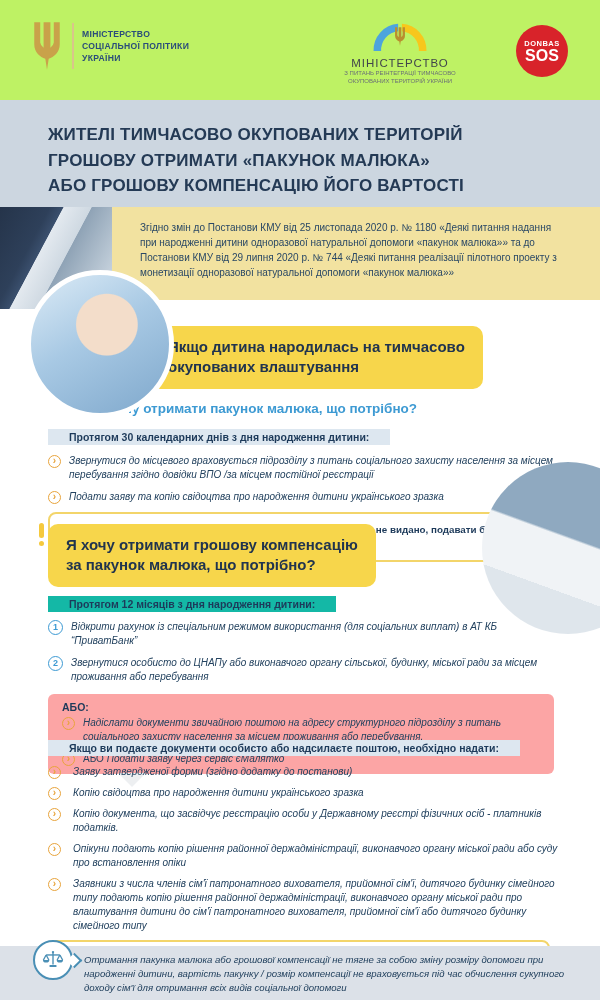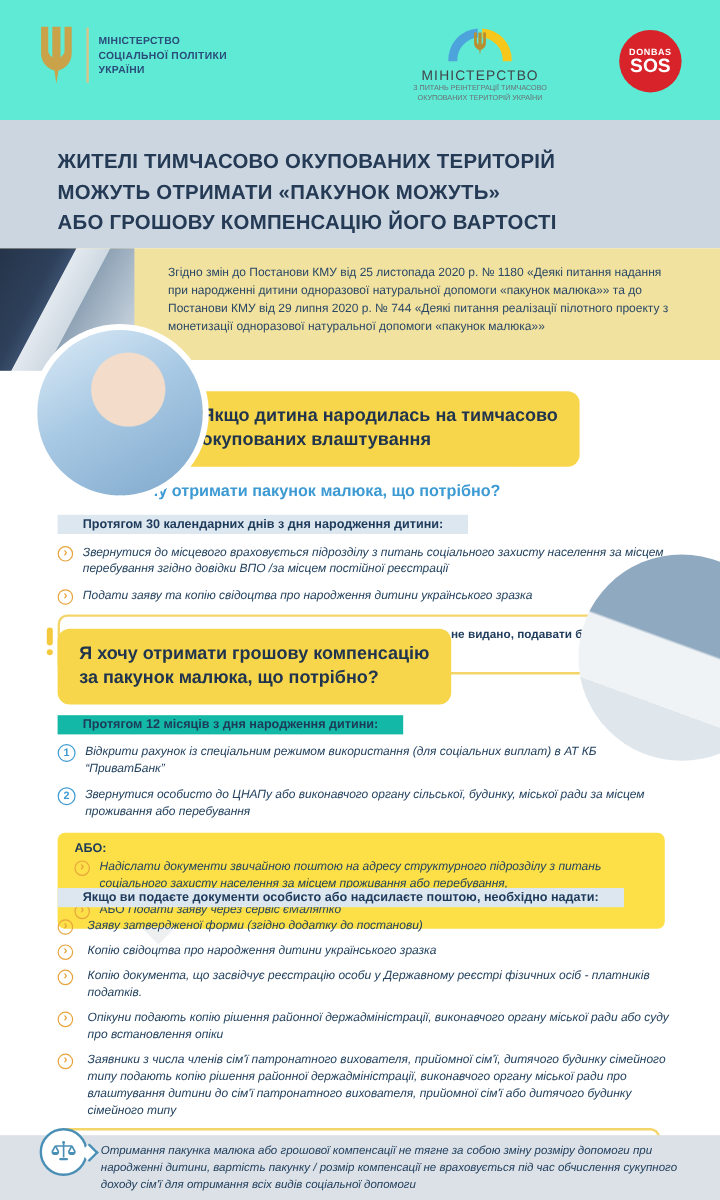--- a/index.html
+++ b/index.html
@@ -1,20 +1,20 @@
 <!DOCTYPE html>
 <html><head>
 <meta charset="utf-8">
 <style>
   html,body{margin:0;padding:0;background:#ffffff;}
   .page{position:relative;width:600px;height:1000px;overflow:hidden;background:#ffffff;
         font-family:"Liberation Sans",sans-serif;color:#1d3a5a;}
 
   
-  .header{position:absolute;top:0;left:0;width:600px;height:104px;background:#5eead4;}
+  .header{position:absolute;top:0;left:0;width:600px;height:104px;background:#bef264;}
   .logo-msp{position:absolute;left:30px;top:20px;display:flex;align-items:center;gap:8px;}
   .logo-msp .sep{width:2px;height:46px;background:#d9c58a;}
   .logo-msp .msp-text{font-size:8.6px;font-weight:bold;color:#2a4d7a;line-height:1.4;letter-spacing:.3px;}
   .logo-reint{position:absolute;left:325px;top:18px;width:150px;text-align:center;}
   .logo-reint .ri-title{font-size:11.5px;letter-spacing:1px;color:#41454b;margin-top:1px;}
   .logo-reint .ri-sub{font-size:6px;color:#6a7076;line-height:1.35;}
   .logo-donbas{position:absolute;left:516px;top:25px;width:52px;height:52px;border-radius:50%;
         background:#d8232a;color:#fff;text-align:center;display:flex;flex-direction:column;justify-content:center;}
   .logo-donbas .d1{font-size:7.5px;font-weight:bold;letter-spacing:.5px;}
   .logo-donbas .d2{font-size:16px;font-weight:bold;line-height:1;}
@@ -63,21 +63,21 @@
   #sec1{top:326px;}
   #sec1 .hbox{margin-left:102px;max-width:340px;}
   #sec1 .slabel{margin-top:12px;}
   #sec1 .bullets{margin-top:9px;width:505px;}
   #sec1 .warn{margin-top:6px;width:470px;}
 
   #sec2{top:524px;}
   #sec2 .hbox{max-width:360px;}
   #sec2 .slabel{margin-top:9px;background:#14b8a6;}
   #sec2 .steps{margin-top:8px;width:500px;}
-  .bubble{position:relative;margin-top:10px;background:#fde047;border-radius:6px;padding:7px 14px 8px;width:478px;}
+  .bubble{position:relative;margin-top:10px;background:#fca5a5;border-radius:6px;padding:7px 14px 8px;width:478px;}
   .bubble .or-label{font-weight:bold;font-size:10.5px;margin-bottom:3px;}
   .bubble .tail{position:absolute;left:70px;bottom:-13px;width:0;height:0;
         border-left:14px solid transparent;border-right:14px solid transparent;border-top:14px solid #edeff1;}
   .orbold{font-style:normal;font-weight:normal;}
 
   #sec3{top:738px;}
   #sec3 .bullets{margin-top:9px;width:512px;}
   #sec3 .bullet{margin-bottom:7px;gap:12px;}
   #sec3 .warn{margin-top:4px;width:470px;}
 
@@ -124,21 +124,21 @@
 
     <div class="logo-donbas">
       <div class="d1">DONBAS</div>
       <div class="d2">SOS</div>
     </div>
   </div>
 
   <div class="title-band">
     <div class="t">
       <div>ЖИТЕЛІ ТИМЧАСОВО ОКУПОВАНИХ ТЕРИТОРІЙ</div>
-      <div>МОЖУТЬ ОТРИМАТИ «ПАКУНОК МОЖУТЬ»</div>
+      <div>ГРОШОВУ ОТРИМАТИ «ПАКУНОК МАЛЮКА»</div>
       <div>АБО ГРОШОВУ КОМПЕНСАЦІЮ ЙОГО ВАРТОСТІ</div>
     </div>
   </div>
 
   <div class="intro">
     <div class="itext">Згідно змін до Постанови КМУ від 25 листопада 2020 р. № 1180 «Деякі питання надання при народженні дитини одноразової натуральної допомоги «пакунок малюка»» та до Постанови КМУ від 29 липня 2020 р. № 744 «Деякі питання реалізації пілотного проекту з монетизації одноразової натуральної допомоги «пакунок малюка»»</div>
     <div class="tail"></div>
   </div>
 
   <div class="sec" id="sec1">

